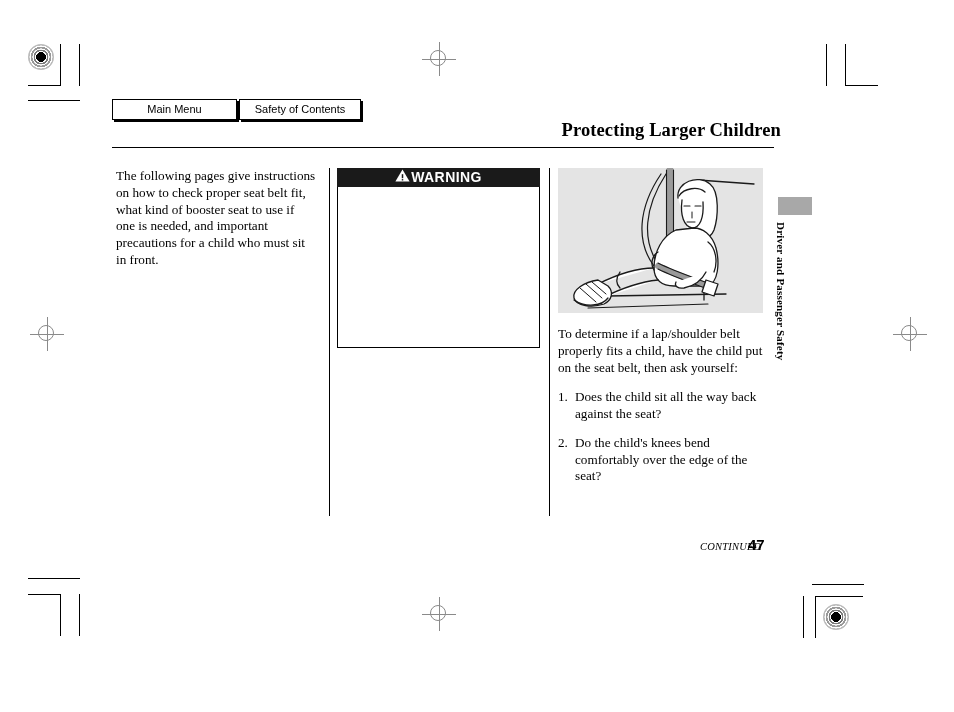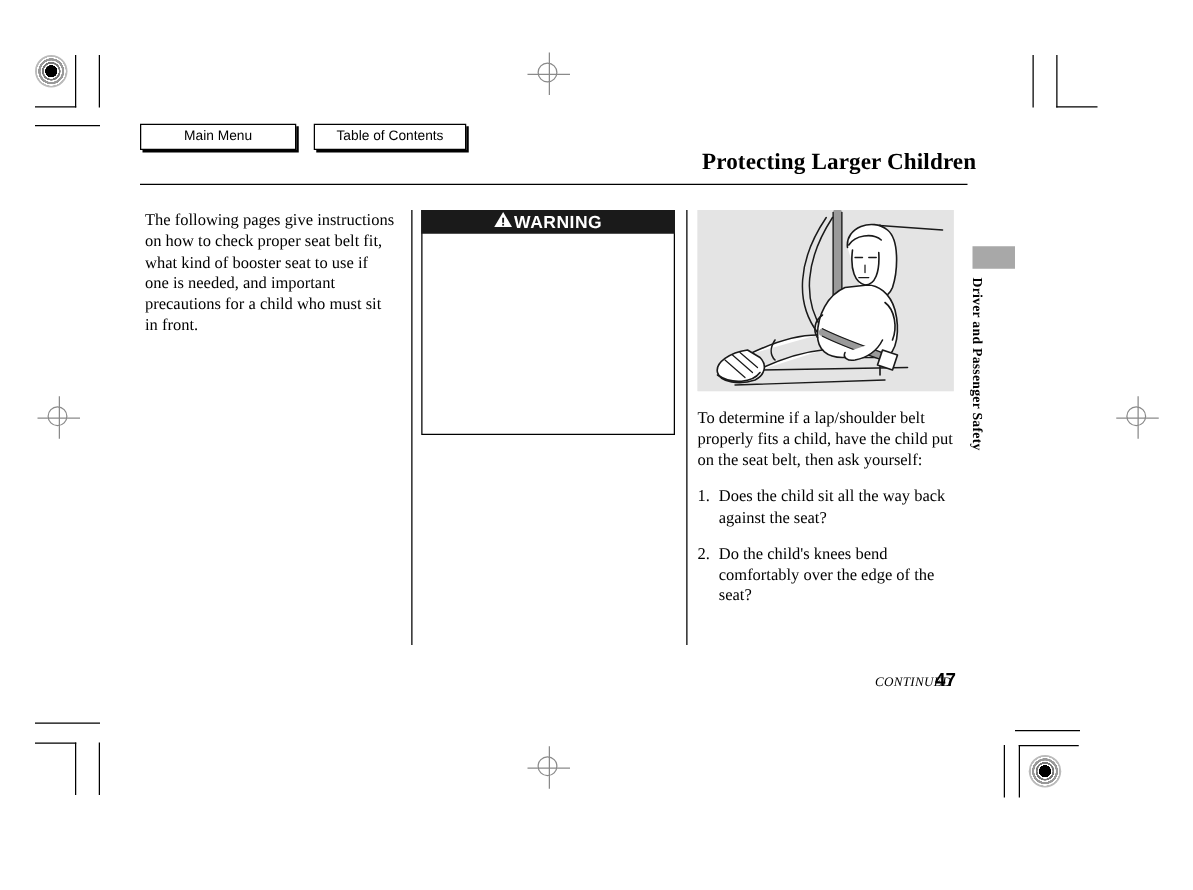--- a/index.html
+++ b/index.html
@@ -60,21 +60,21 @@
   }
   .crop-v { width: 1px; }
   .crop-h { height: 1px; }
 
   
   .nav-bar {
     position: absolute;
     left: 112px;
     top: 99px;
     display: flex;
-    gap: 14px;
+    gap: 2px;
   }
   .nav-btn {
     border: 1px solid #000;
     box-shadow: 2px 2px 0 #000;
     background: #fff;
     font-family: "Liberation Sans", sans-serif;
     font-size: 11px;
     padding: 3px 0 4px 0;
     text-align: center;
     line-height: 1.1;
@@ -264,21 +264,21 @@
 <div class="crop-v" style="left:79px; top:594px; height:42px;"></div>
 
 <div class="crop-h" style="left:812px; top:584px; width:52px;"></div>
 <div class="crop-h" style="left:815px; top:596px; width:48px;"></div>
 <div class="crop-v" style="left:803px; top:596px; height:42px;"></div>
 <div class="crop-v" style="left:815px; top:596px; height:42px;"></div>
 <div class="reg-target" style="left:823px; top:604px;"></div>
 
 <div class="nav-bar">
   <div class="nav-btn main">Main Menu</div>
-  <div class="nav-btn toc">Table of Contents</div>
+  <div class="nav-btn toc">Safety of Contents</div>
 </div>
 
 <div class="page-title">Protecting Larger Children</div>
 <div class="title-rule"></div>
 
 <div class="divider div-1"></div>
 <div class="divider div-2"></div>
 
 <div class="col col-left">
   <p>The following pages give instructions on how to check proper seat belt fit, what kind of booster seat to use if one is needed, and important precautions for a child who must sit in front.</p>

